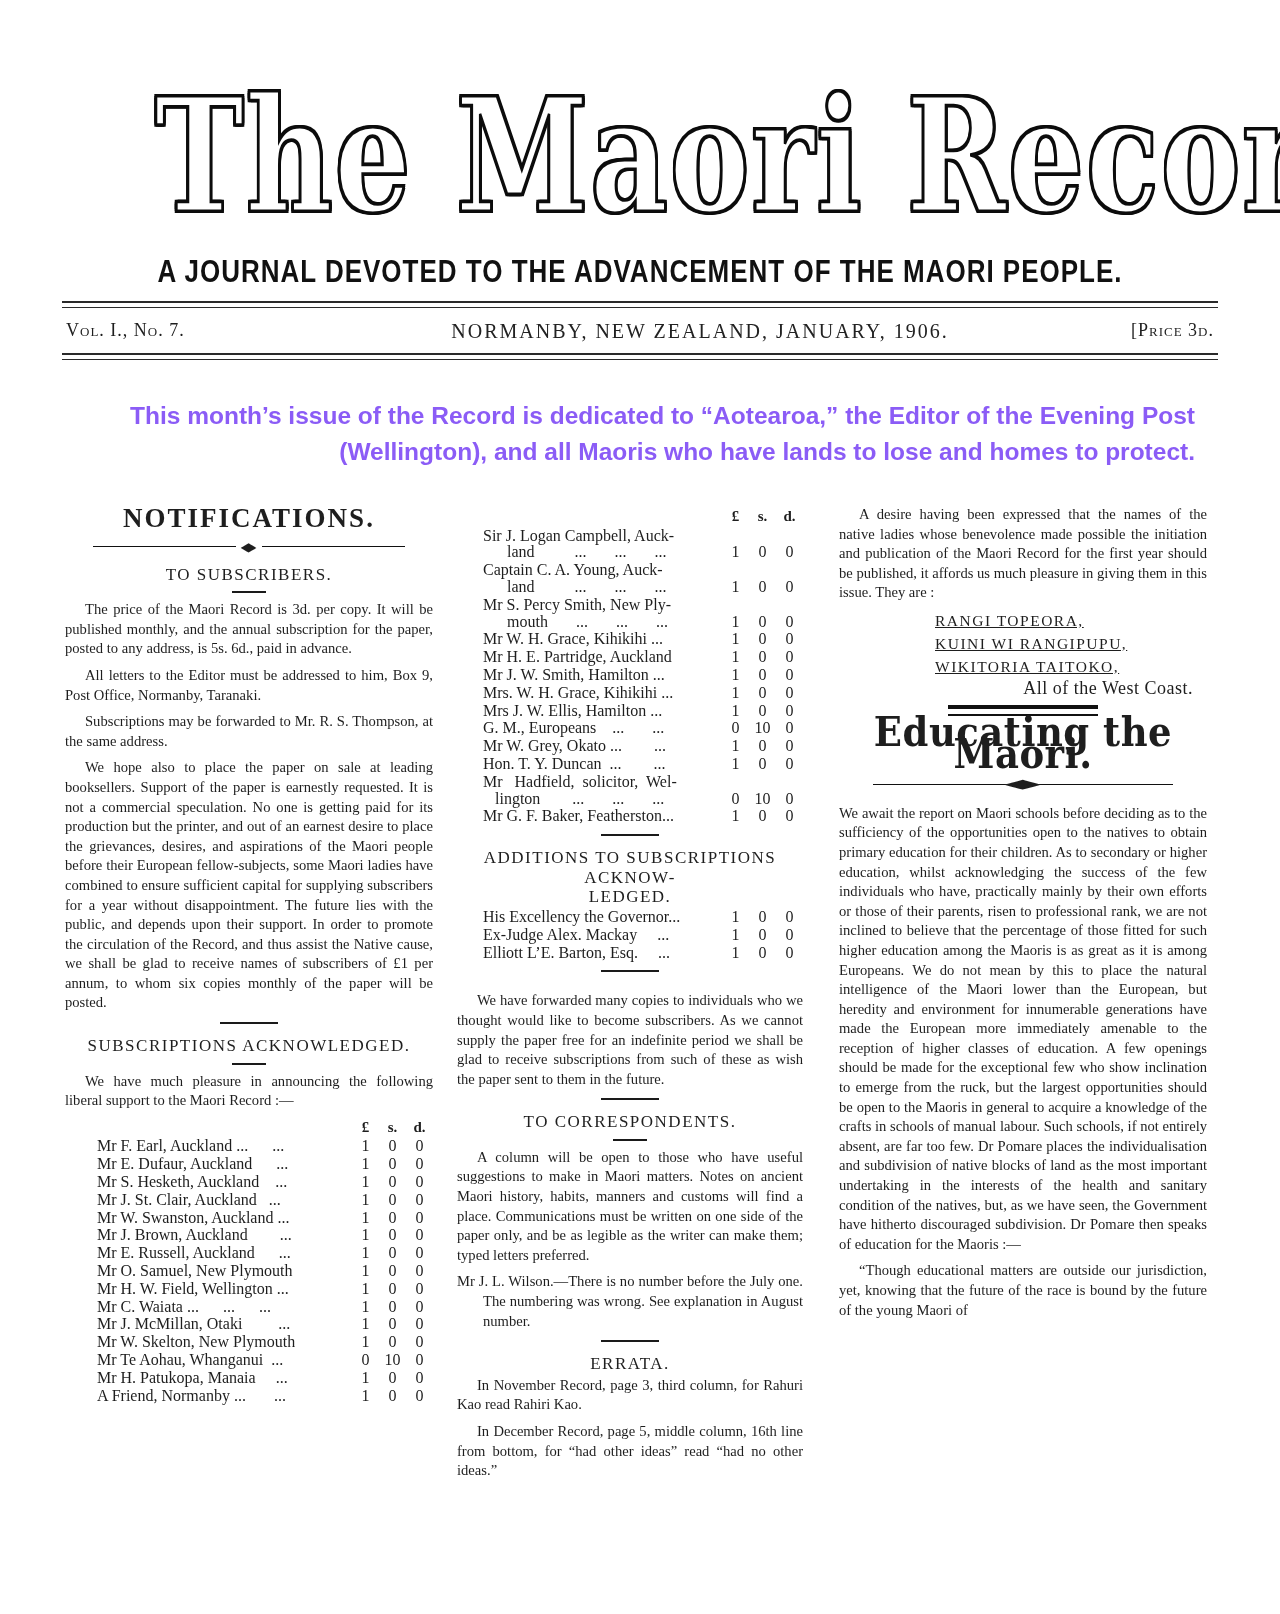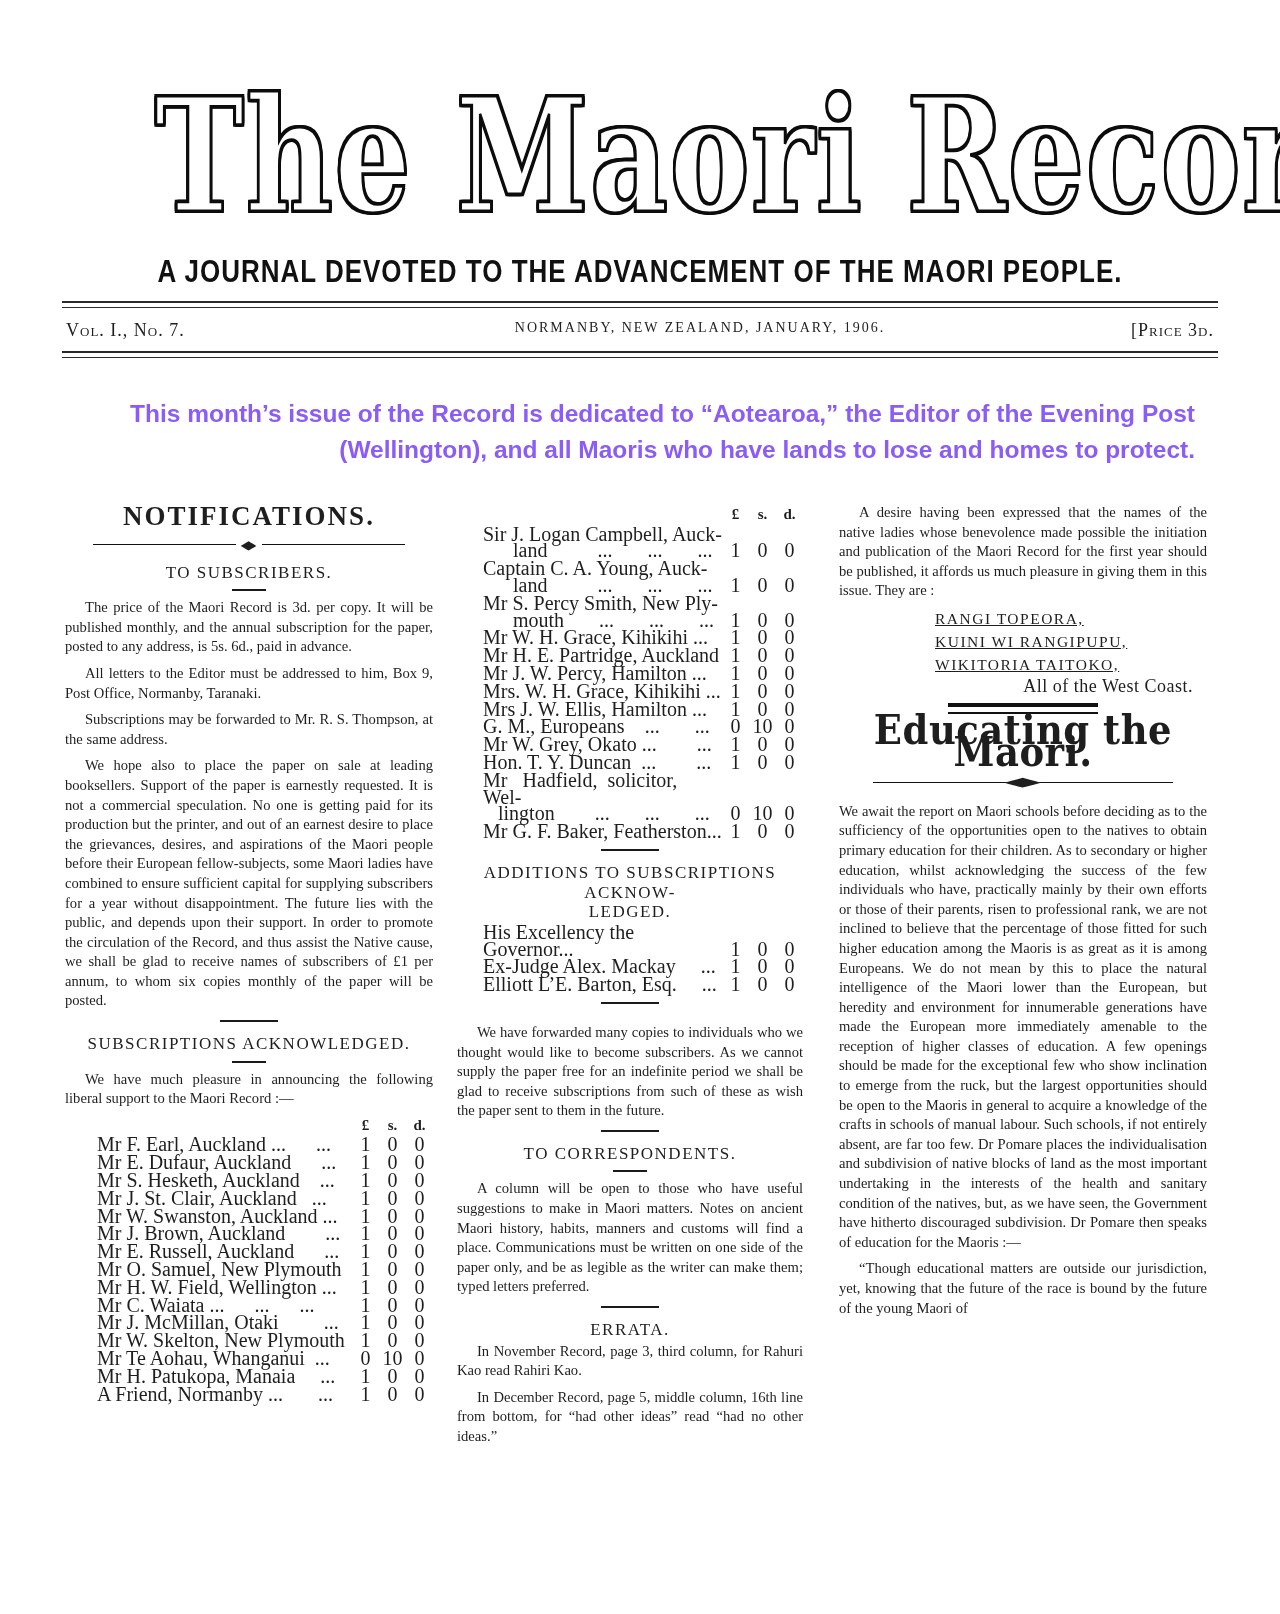--- a/index.html
+++ b/index.html
@@ -18,21 +18,21 @@
   
   .rule-double{margin:0 62px;height:4px;border-top:2px solid #2a2a2a;border-bottom:1px solid #2a2a2a;}
   .rule-double.top{margin-top:14px;}
   .rule-short{width:58px;border-top:2px solid #1a1a1a;margin:9px auto;}
   .rule-tiny{width:34px;border-top:2px solid #1a1a1a;margin:7px auto;}
   .rule-heavy-double{width:150px;margin:4px auto 8px;height:5px;
         border-top:4px solid #111;border-bottom:2px solid #111;}
   
   .dateline{display:flex;align-items:flex-start;margin:12px 66px 10px;font-size:18px;}
   .dateline .vol{width:260px;font-variant:small-caps;letter-spacing:1px;}
-  .dateline .loc{flex:1;text-align:center;letter-spacing:2px;font-size:14px;color:#222;}
+  .dateline .loc{flex:1;text-align:center;letter-spacing:2px;font-size:20px;color:#222;}
   .dateline .price{width:140px;text-align:right;font-variant:small-caps;letter-spacing:1px;}
   
   .dedication{margin:38px auto 12px;width:1110px;text-align:right;
         font-family:"Liberation Sans", sans-serif;font-weight:bold;font-size:24.5px;
         line-height:1.5;color:#8b5cf6;}
   
   .columns{display:flex;margin:34px 65px 0;align-items:flex-start;}
   .col{font-size:14.6px;line-height:19.6px;}
   .col-left{width:368px;}
   .col-mid{width:346px;margin-left:24px;}
@@ -49,21 +49,21 @@
   
   .ornament{display:flex;align-items:center;margin:12px 28px 10px;}
   .ornament::before,.ornament::after{content:"";flex:1;border-top:1.5px solid #111;}
   .ornament .diamond{margin:0 8px;font-size:12px;line-height:1;transform:scaleX(1.7);}
   .ornament.wide{margin:14px 34px 12px;}
   .ornament.wide .diamond{font-size:15px;transform:scaleX(3.2) scaleY(0.85);}
   
   .sub-table{margin:2px 0 4px;}
   .money-head{display:flex;font-weight:bold;font-size:15px;margin-bottom:1px;}
   .money-head .spacer{flex:1;}
-  .sub-row{display:flex;align-items:flex-end;font-size:20px;line-height:16.8px;margin-bottom:1px;}
+  .sub-row{display:flex;align-items:flex-end;font-size:16px;line-height:16.8px;margin-bottom:1px;}
   .sub-name{flex:1;white-space:pre-wrap;padding-left:32px;}
   .col-mid .sub-name{padding-left:26px;}
   .amt{width:27px;text-align:center;flex-shrink:0;}
   
   .honour-names{margin:2px 0 0 96px;letter-spacing:1.5px;font-size:15.5px;line-height:22px;text-decoration:underline;}
   .honour-names div{margin-bottom:1px;}
   .west-coast{text-align:right;margin:1px 14px 6px 0;font-size:18px;letter-spacing:0.5px;}
   .spacer-v{height:10px;}
 </style>
 </head>
@@ -246,21 +246,21 @@
             <span class="amt">0</span>
             <span class="amt">0</span>
           </div>
             <div class="sub-row">
             <span class="sub-name">Mr H. E. Partridge, Auckland</span>
             <span class="amt">1</span>
             <span class="amt">0</span>
             <span class="amt">0</span>
           </div>
             <div class="sub-row">
-            <span class="sub-name">Mr J. W. Percy, Hamilton ...</span>
+            <span class="sub-name">Mr J. W. Smith, Hamilton ...</span>
             <span class="amt">1</span>
             <span class="amt">0</span>
             <span class="amt">0</span>
           </div>
             <div class="sub-row">
             <span class="sub-name">Mrs. W. H. Grace, Kihikihi ...</span>
             <span class="amt">1</span>
             <span class="amt">0</span>
             <span class="amt">0</span>
           </div>
@@ -331,20 +331,21 @@
           </div>
       </div>
 
       <div class="rule-short"></div>
       <div class="spacer-v"></div>
       <p>We have forwarded many copies to individuals who we thought would like to become subscribers. As we cannot supply the paper free for an indefinite period we shall be glad to receive subscriptions from such of these as wish the paper sent to them in the future.</p>
       <div class="rule-short"></div>
       <h3 class="sub-title">TO CORRESPONDENTS.</h3>
       <div class="rule-tiny"></div>
       <p>A column will be open to those who have useful suggestions to make in Maori matters. Notes on ancient Maori history, habits, manners and customs will find a place.  Communications must be written on one side of the paper only, and be as legible as the writer can make them; typed letters preferred.</p>
+      <p class="hang">Mr J. L. Wilson.—There is no number before the July one.  The numbering was wrong. See explanation in August number.</p>
       <div class="rule-short"></div>
       <h3 class="sub-title">ERRATA.</h3>
       <p>In November Record, page 3, third column, for Rahuri Kao read Rahiri Kao.</p>
       <p>In December Record, page 5, middle column, 16th line from bottom, for “had other ideas” read “had no other ideas.”</p>
     </section>
 
     <section class="col col-right">
       <p>A desire having been expressed that the names of the native ladies whose benevolence made possible the initiation and publication of the Maori Record for the first year should be published, it affords us much pleasure in giving them in this issue.  They are :</p>
       <div class="honour-names">
 

